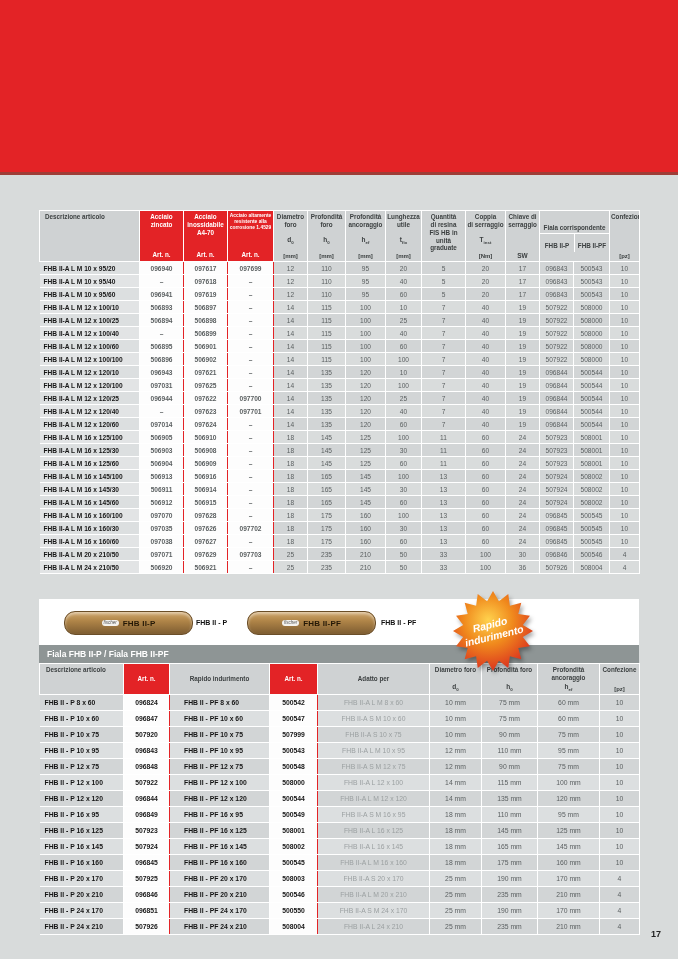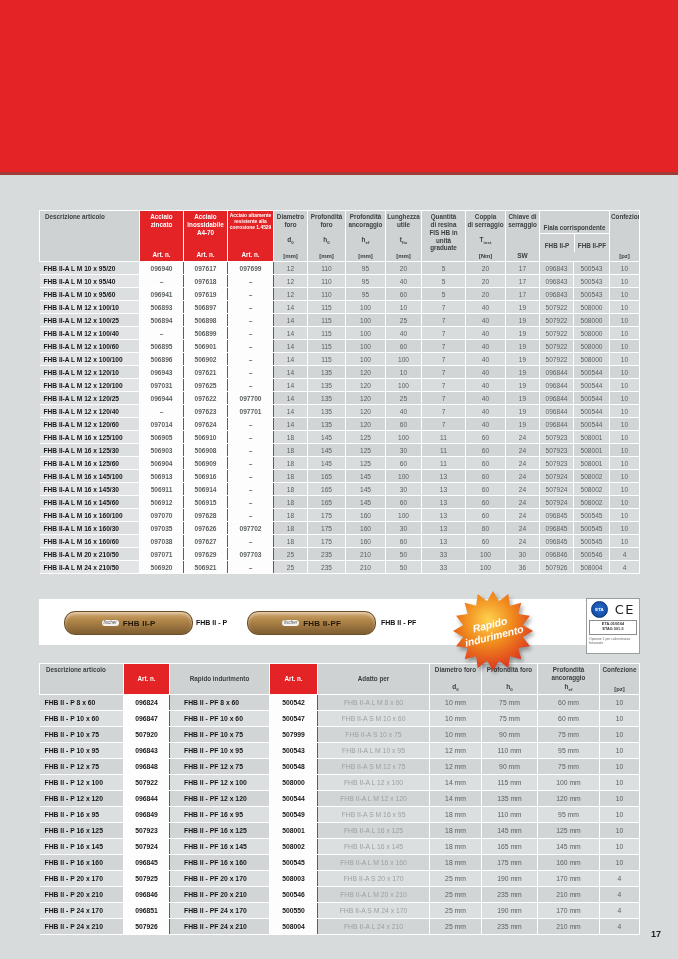--- a/index.html
+++ b/index.html
@@ -621,32 +621,22 @@
         </radialGradient>
       </defs>
       <polygon fill="url(#bstar)" points="100,50 87.3,57.4 96.2,69.1 81.6,71.1 85.4,85.4 71.1,81.6 69.1,96.2 57.4,87.3 50,100 42.6,87.3 30.9,96.2 28.9,81.6 14.6,85.4 18.4,71.1 3.8,69.1 12.7,57.4 0,50 12.7,42.6 3.8,30.9 18.4,28.9 14.6,14.6 28.9,18.4 30.9,3.8 42.6,12.7 50,0 57.4,12.7 69.1,3.8 71.1,18.4 85.4,14.6 81.6,28.9 96.2,30.9 87.3,42.6"></polygon>
       <text transform="rotate(-14 50 50)" text-anchor="middle" fill="#ffffff" font-family="Liberation Sans, sans-serif" font-size="13" font-style="italic" font-weight="bold">
         <tspan x="50" y="46">Rapido</tspan>
         <tspan x="50" y="61">indurimento</tspan>
       </text>
     </svg>
   </div>
 
-  <div class="eta-box">
-    <div class="eta-row">
-      <div class="eta-logo">ETA</div>
-      <div class="ce-mark">CE</div>
-    </div>
-    <div class="eta-num">
-      <div>ETA-05/0164</div>
-      <div>ETAG 001-5</div>
-    </div>
-    <div class="eta-note">Opzione 1 per calcestruzzo fessurato</div>
-  </div>
-
+
+  <div class="section-bar">Fiala FHB II-P / Fiala FHB II-PF</div>
 
   <table id="t2">
     <colgroup>
       <col style="width:84px">
         <col style="width:46px">
         <col style="width:100px">
         <col style="width:48px">
       <col style="width:112px">
         <col style="width:52px">
         <col style="width:56px">

